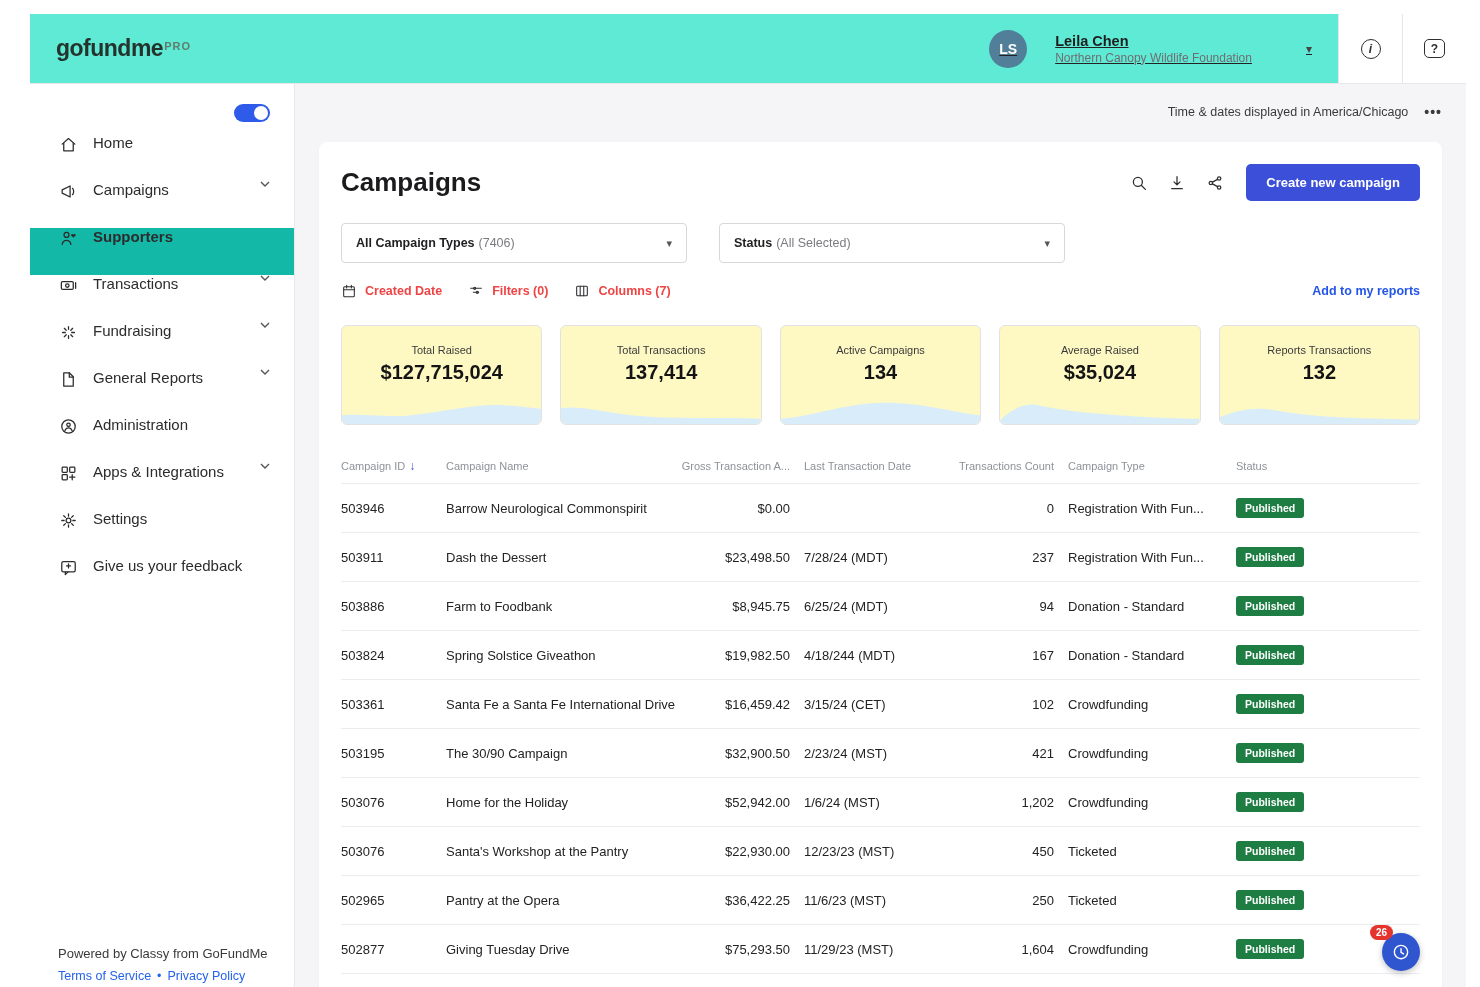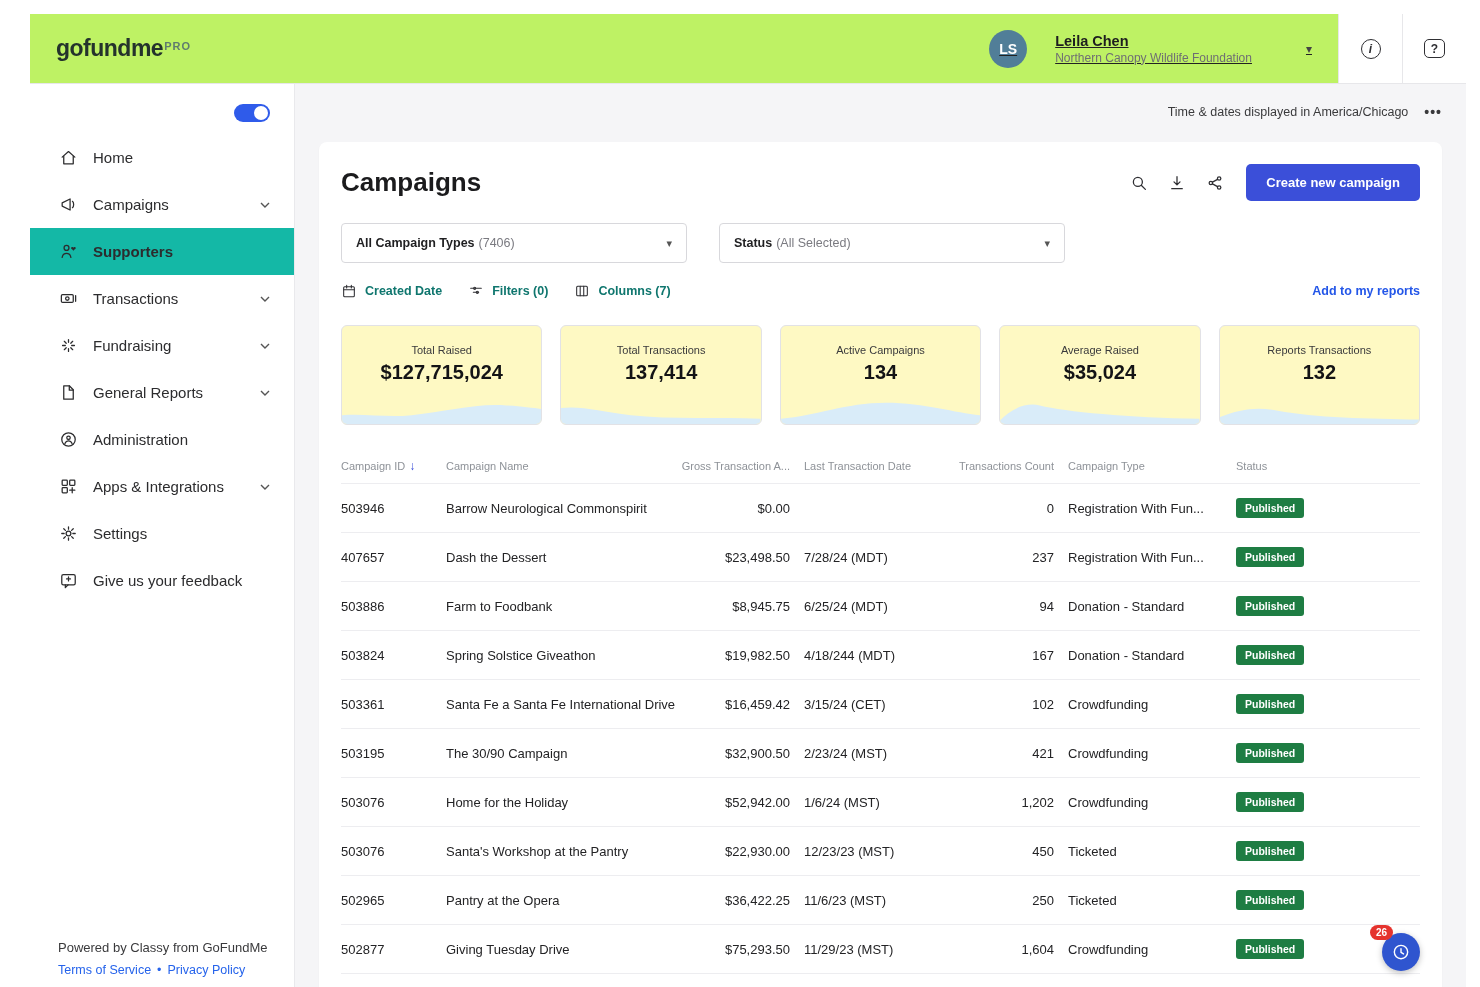--- a/index.html
+++ b/index.html
@@ -1,21 +1,21 @@
 <!DOCTYPE html>
 <html><head>
 <meta charset="utf-8">
 <style>
   * { margin:0; padding:0; box-sizing:border-box; }
   html,body { width:1480px; height:987px; background:#fff; overflow:hidden;
     font-family:"Liberation Sans","DejaVu Sans",sans-serif; color:#222; }
   .app { position:absolute; left:30px; top:14px; right:14px; bottom:0; display:flex; flex-direction:column; background:#fff; }
 
   
-  .topbar { height:70px; flex:0 0 70px; display:flex; align-items:center; justify-content:space-between; border-bottom:1px solid #e7e7ea; background:#bef264; }
+  .topbar { height:70px; flex:0 0 70px; display:flex; align-items:center; justify-content:space-between; border-bottom:1px solid #e7e7ea; background:#5eead4; }
   .logo { padding-left:26px; cursor:pointer; white-space:nowrap; }
   .logo-main { font-size:23px; font-weight:800; letter-spacing:-0.5px; color:#24332c; }
   .logo-pro { font-size:11px; font-weight:700; letter-spacing:1px; color:#5f7c6d; vertical-align:6px; margin-left:1px; }
   .topbar-right { display:flex; align-items:stretch; height:100%; }
   .user-block { display:flex; align-items:center; gap:28px; padding:0 26px; cursor:pointer;text-decoration:underline; }
   .avatar { width:38px; height:38px; border-radius:50%; background:#517e98; color:#fff; display:flex; align-items:center; justify-content:center; font-size:14px; font-weight:700; }
   .user-name { font-size:14.5px; font-weight:700; color:#1d1d1f; }
   .user-org { font-size:12px; color:#6e6e73; margin-top:2px; }
   .caret { font-size:12px; color:#444; margin-left:26px; }
   .hdr-btn { width:64px; border:none; border-left:1px solid #e7e7ea; background:#fff; display:flex; align-items:center; justify-content:center; cursor:pointer; }
@@ -24,26 +24,26 @@
 
   
   .body-row { flex:1; display:flex; min-height:0; }
 
   
   .sidebar { width:265px; flex:0 0 265px; background:#fff; border-right:1px solid #e9e9ec; display:flex; flex-direction:column; }
   .toggle-row { display:flex; justify-content:flex-end; padding:20px 24px 12px; }
   .toggle { width:36px; height:18px; border-radius:10px; background:#2f5bea; position:relative; cursor:pointer; }
   .toggle .knob { width:14px; height:14px; background:#fff; border-radius:50%; position:absolute; top:2px; right:2px; }
   nav { flex:1; }
-  .nav-item { display:flex; align-items:center; gap:15px; height:47px; padding:0 24px 0 28px; font-size:15px; color:#2c2c2e; cursor:pointer; position:relative; }
+  .nav-item { display:flex; gap:15px; height:47px; padding:0 24px 0 28px; font-size:15px; color:#2c2c2e; cursor:pointer; position:relative; }
   .nav-item.active { background:#14b8a6; font-weight:700; }
   .nav-icon { width:20px; height:20px; display:flex; align-items:center; justify-content:center; color:#2c2c2e; }
   .nav-icon svg { width:19px; height:19px; stroke:#2c2c2e; stroke-width:1.6; fill:none; stroke-linecap:round; stroke-linejoin:round; }
   .nav-chevron { margin-left:auto; display:flex; }
-  .sidebar-footer { padding:14px 0 10px 28px; }
+  .sidebar-footer { padding:14px 0 4px 28px; }
   .powered { font-size:13px; color:#3a3a3c; margin-bottom:8px; }
   .legal { font-size:12.5px; }
   .legal a { color:#2563eb; text-decoration:none; cursor:pointer; }
   .legal .dot { color:#2563eb; margin:0 6px; }
 
   
   .main { flex:1; background:#f5f5f7; overflow:hidden; padding:0 24px; min-width:0; }
   .tz-row { display:flex; justify-content:flex-end; align-items:center; gap:16px; margin-top:20px; }
   .tz-text { font-size:12.5px; color:#3a3a3c; }
   .more-btn { border:none; background:transparent; font-size:14px; letter-spacing:1px; color:#3a3a3c; cursor:pointer; font-weight:700; }
@@ -56,21 +56,21 @@
   .icon-btn svg { width:18px; height:18px; stroke:#2f2f33; stroke-width:1.7; fill:none; stroke-linecap:round; stroke-linejoin:round; }
   .primary-btn { background:#3b4fd9; color:#fff; border:none; border-radius:5px; font-size:13px; font-weight:700; padding:11px 20px; cursor:pointer; margin-left:2px; font-family:inherit; }
 
   .filter-row { display:flex; gap:32px; margin-top:22px; }
   .select { width:346px; height:40px; border:1px solid #d8d8dc; border-radius:4px; background:#fff; display:flex; align-items:center; padding:0 14px; cursor:pointer; font-size:12.5px; }
   .select .lab { font-weight:700; color:#1f1f21; }
   .select .sub { color:#7a7a80; margin-left:4px; }
   .select .sel-caret { margin-left:auto; color:#555; font-size:11px; }
 
   .tool-row { display:flex; align-items:center; gap:26px; margin-top:20px; }
-  .tool-item { display:flex; align-items:center; gap:8px; font-size:12.5px; font-weight:700; color:#0f766e; cursor:pointer; }
+  .tool-item { display:flex; align-items:center; gap:8px; font-size:12.5px; font-weight:700; color:#ef4444; cursor:pointer; }
   .tool-item svg { width:16px; height:16px; stroke:#2f2f33; stroke-width:1.6; fill:none; stroke-linecap:round; }
   .add-reports { margin-left:auto; font-size:12.5px; font-weight:700; color:#2356e8; cursor:pointer; text-decoration:none; }
 
   .stats-row { display:flex; gap:18px; margin-top:26px; }
   .stat-card { flex:1; height:100px; border:1px solid #e2e2e6; border-radius:6px; position:relative; overflow:hidden; background:#fef9c3; }
   .stat-label { text-align:center; font-size:11px; color:#3a3a3c; margin-top:18px; }
   .stat-value { text-align:center; font-size:20px; font-weight:700; color:#141416; margin-top:5px; }
   .spark { position:absolute; left:0; right:0; bottom:0; width:100%; height:30px; display:block; }
   .spark path { fill:#d9ecf9; }
 
@@ -387,21 +387,21 @@
                 <div class="t-cell">503946</div>
                 <div class="t-cell">Barrow Neurological Commonspirit</div>
                 <div class="t-cell num">$0.00</div>
                 <div class="t-cell"></div>
                 <div class="t-cell num">0</div>
                 <div class="t-cell">Registration With Fun...</div>
                 <div class="t-cell"><span class="badge">Published</span></div>
               </div>
 
               <div class="t-row">
-                <div class="t-cell">407657</div>
+                <div class="t-cell">503911</div>
                 <div class="t-cell">Dash the Dessert</div>
                 <div class="t-cell num">$23,498.50</div>
                 <div class="t-cell">7/28/24 (MDT)</div>
                 <div class="t-cell num">237</div>
                 <div class="t-cell">Registration With Fun...</div>
                 <div class="t-cell"><span class="badge">Published</span></div>
               </div>
 
               <div class="t-row">
                 <div class="t-cell">503886</div>

